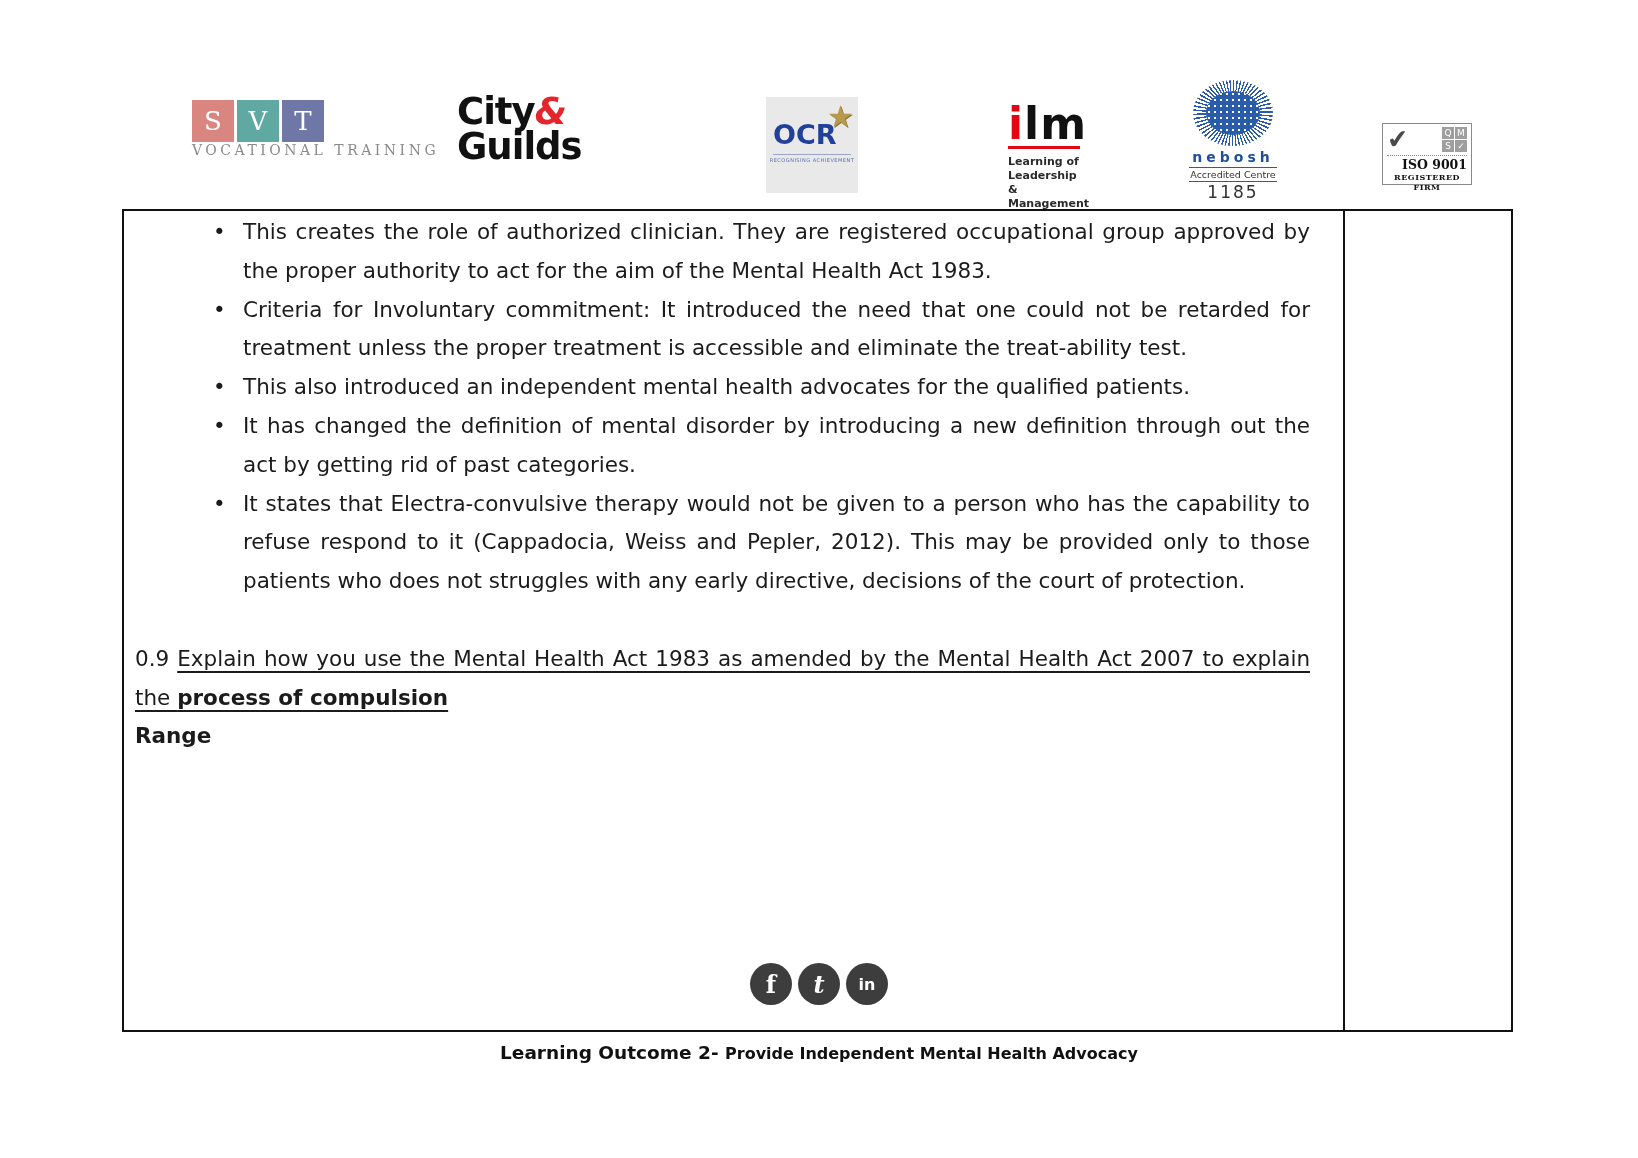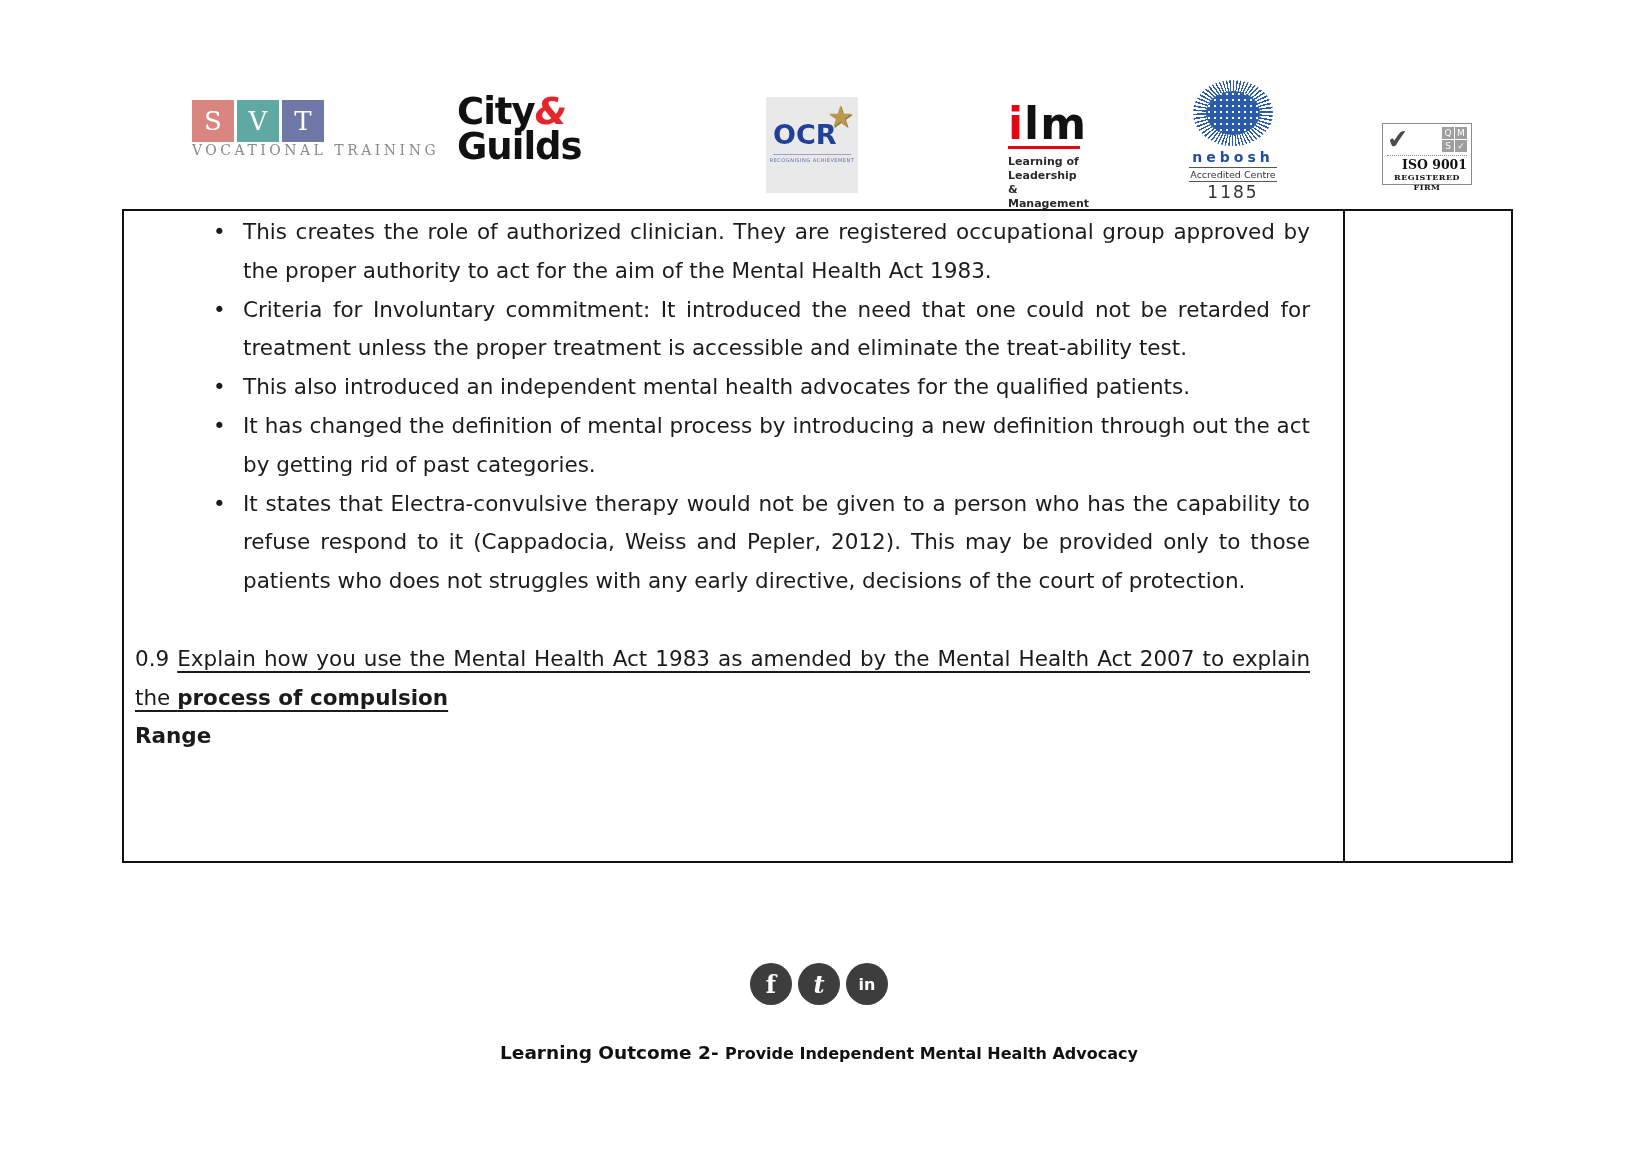--- a/index.html
+++ b/index.html
@@ -88,21 +88,21 @@
   .iso-qms span {
     background:#9e9e9e; color:#ffffff; font-size:9px; line-height:12px; text-align:center;
     font-family:"DejaVu Sans", sans-serif;
   }
   .iso-dots { border-top:1px dotted #888; margin-top:1px; }
   .iso-9001 { text-align:right; font-family:"DejaVu Serif", serif; font-weight:bold; font-size:12.5px; margin-top:1px; color:#111; }
   .iso-firm { text-align:center; font-family:"DejaVu Serif", serif; font-weight:bold; font-size:8px; color:#111; letter-spacing:0.5px; }
 
   
   .doc-table {
-    position:absolute; left:122px; top:209px; width:1391px; height:654px;
+    position:absolute; left:122px; top:209px; width:1391px; height:823px;
     border:2px solid #111; display:flex;
   }
   .cell-main { flex:1 1 auto; padding:2px 33px 0 11px; overflow:hidden; }
   .cell-side { flex:0 0 168px; border-left:2px solid #111; }
 
   .bullets { list-style:none; padding-left:108px; }
   .bullets li {
     position:relative; font-size:21.5px; line-height:38.8px;
     text-align:justify; color:#1b1b1b;
   }
@@ -194,21 +194,21 @@
     <div class="iso-9001">ISO 9001</div>
     <div class="iso-firm">REGISTERED FIRM</div>
   </div>
 
   <div class="doc-table">
     <div class="cell-main">
       <ul class="bullets">
         <li>This creates the role of authorized clinician. They are registered occupational group approved by the proper authority to act for the aim of the Mental Health Act 1983.</li>
         <li>Criteria  for Involuntary commitment: It introduced the need that one could not be retarded for treatment unless  the proper treatment is accessible and eliminate the treat-ability test.</li>
         <li>This also introduced an independent mental health advocates for the qualified patients.</li>
-        <li>It has changed the definition of mental process by introducing a new definition through out the act by getting rid of past categories.</li>
+        <li>It has changed the definition of mental disorder by introducing a new definition through out the act by getting rid of past categories.</li>
         <li>It states that Electra-convulsive therapy would not be given to a person who has the capability to refuse respond to it  (Cappadocia, Weiss and Pepler, 2012). This may be provided only to those patients who does not struggles with any early directive, decisions of the court of protection.</li>
       </ul>
       <p class="q13"><span>0.9 </span><span class="u">Explain how you use the Mental Health Act 1983 as amended by the Mental Health Act 2007 to explain the </span><span class="u b">process of compulsion</span></p>
       <p class="range">Range</p>
     </div>
     <div class="cell-side"></div>
   </div>
 
   <div class="social-row">
     <div class="social-btn">

